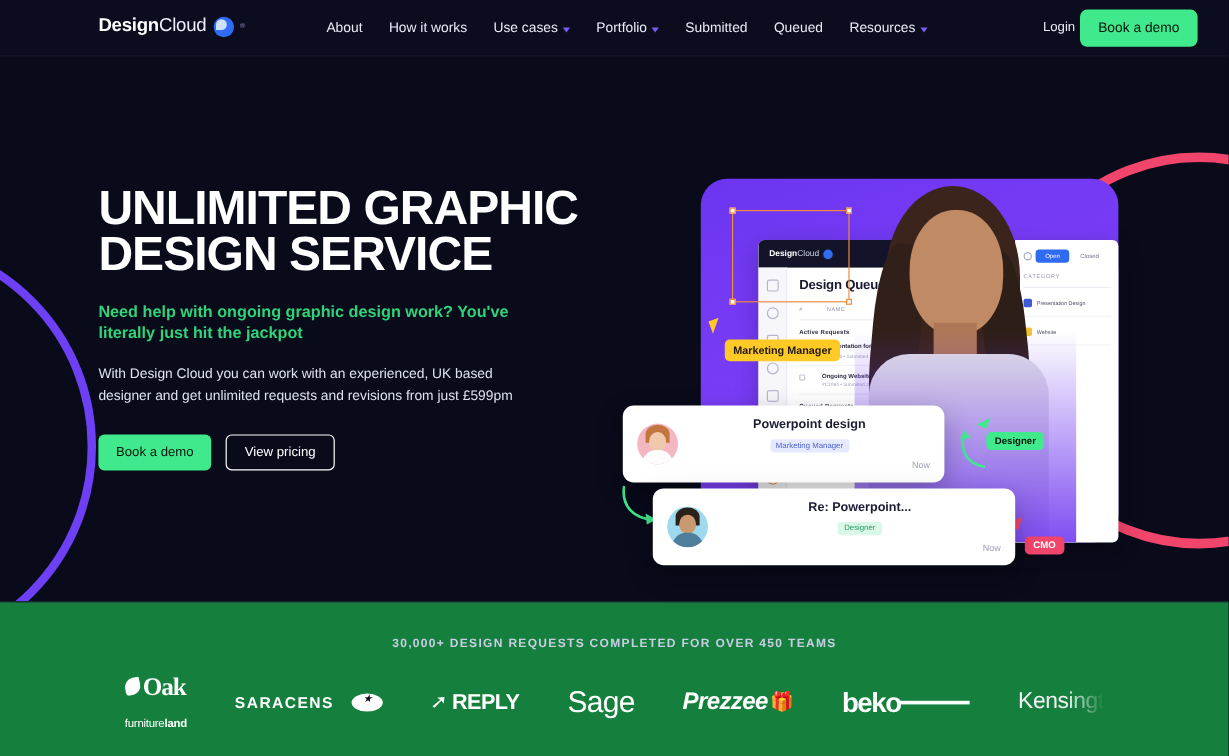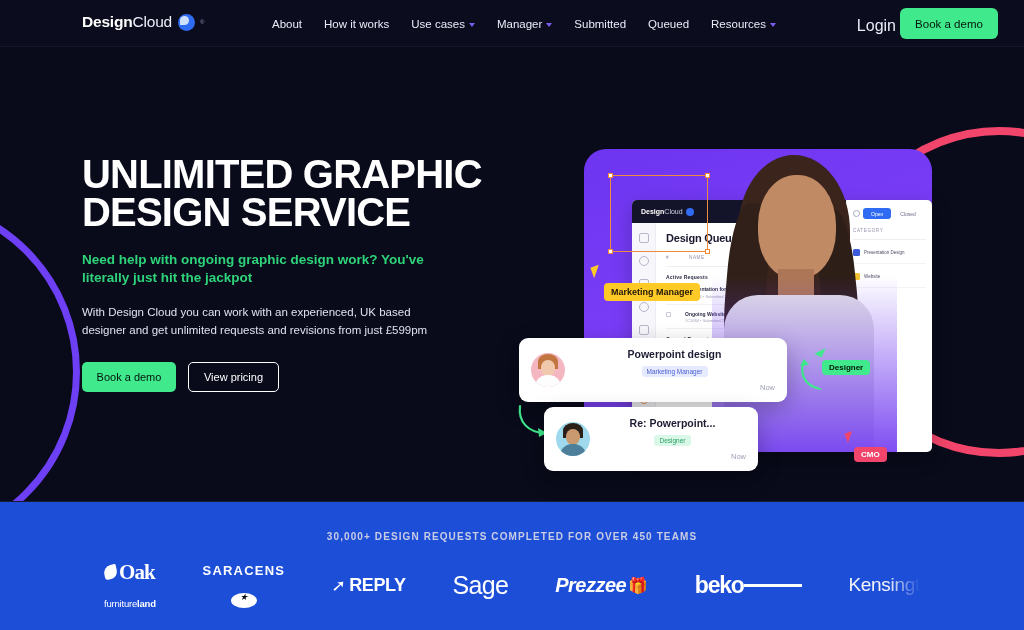--- a/index.html
+++ b/index.html
@@ -35,21 +35,21 @@
   .logo-tm { font-size: 6px; color: #8e93b5; vertical-align: super; margin-left: 1px; }
 
   .nav { position: absolute; left: 272px; top: 0; height: 47px; display: flex; align-items: center; gap: 22px; }
   .nav-item {
     font-size: 11.5px; color: #e9ebf7; display: flex; align-items: center; gap: 4px;
     cursor: pointer; white-space: nowrap;
   }
   .chev { width: 0; height: 0; border-left: 3.5px solid transparent; border-right: 3.5px solid transparent;
           border-top: 4px solid #7b5cf0; display: inline-block; margin-top: 2px; }
 
-  .login { position: absolute; right: 128px; top: 17px; font-size: 16px; color: #e9ebf7; cursor: pointer; }
+  .login { position: absolute; right: 128px; top: 17px; font-size: 11px; color: #e9ebf7; cursor: pointer; }
   .cta-top {
     position: absolute; right: 26px; top: 8px; width: 98px; height: 31px;
     background: #3fe98c; border-radius: 6px; border: none;
     font-family: "Liberation Sans", sans-serif;
     font-size: 11.5px; color: #05160c; cursor: pointer;
     display: flex; align-items: center; justify-content: center;
   }
 
   
   .hero { position: absolute; top: 47px; left: 0; width: 1024px; height: 454px; overflow: hidden; }
@@ -176,51 +176,51 @@
   .arrow-g1 { position: absolute; left: 282px; top: 255px; width: 26px; height: 34px; z-index: 13; }
   .arrow-g2 { position: absolute; left: 0px; top: 300px; width: 34px; height: 36px; z-index: 13; }
 
   
   .msg {
     position: absolute; background: #ffffff; border-radius: 9px; z-index: 20;
     box-shadow: 0 7px 22px rgba(0,0,0,0.26); display: flex; align-items: center; gap: 9px;
     padding: 10px 12px;
   }
   .msg1 { left: 3px; top: 236px; width: 268px; }
-  .msg2 { left: 28px; top: 305px; width: 214px; }
+  .msg2 { left: 28px; top: 305px; width: 302px; }
   .av { width: 34px; height: 34px; border-radius: 50%; flex: 0 0 34px; overflow: hidden; position: relative; }
   .av-pink { background: #f4b6c0; }
   .av-blue { background: #9fd9ee; }
   .av-hair { position: absolute; left: 7px; top: 1px; width: 20px; height: 15px; border-radius: 50% 50% 0 0; }
   .av-face { position: absolute; left: 10px; top: 7px; width: 14px; height: 16px; border-radius: 48%; }
   .av-shoulder { position: absolute; left: 4px; bottom: 0; width: 26px; height: 12px; border-radius: 12px 12px 0 0; }
   .msg-main { flex: 1; min-width: 0; }
   .msg-head { display: flex; align-items: center; gap: 6px; flex-direction: column; }
   .msg-title { font-size: 10.5px; font-weight: bold; color: #1c1d33; white-space: nowrap; }
   .badge { font-size: 6.5px; padding: 2px 5px; border-radius: 3px; white-space: nowrap; }
   .badge-mm { background: #e5eaff; color: #4a5fd0; }
   .badge-des { background: #d9f8e7; color: #2a9d63; }
   .msg-now { font-size: 7.5px; color: #9ea0b5; margin-left: auto; }
   .msg-text { margin-top: 3px; font-size: 8.5px; line-height: 1.35; color: #53556e; }
 
   
   .strip { position: absolute; top: 501px; left: 0; width: 1024px; height: 129px;
-           background: #1d4ed8; border-top: 1px solid #181a30; }
+           background: #15803d; border-top: 1px solid #181a30; }
   .strip-head { text-align: center; margin-top: 29px; font-size: 10px; font-weight: bold;
                 letter-spacing: 1.1px; color: #c9cde4; }
   .logos { margin-top: 21px; display: flex; align-items: center; justify-content: space-between;
            padding: 0 104px; height: 44px; }
   .brand { color: #fff; display: flex; align-items: center; }
   .b-oak { flex-direction: column; align-items: flex-start; line-height: 1; }
   .b-oak .top { display: flex; align-items: center; gap: 2px; }
   .b-oak .leaf { width: 13px; height: 14px; background: #fff; border-radius: 60% 10% 55% 20%; transform: rotate(-12deg); }
   .b-oak .oak { font-size: 21px; font-weight: bold; letter-spacing: -0.9px; font-family: Liberation Serif, serif; }
   .b-oak .fl { font-size: 9.5px; margin-top: 16px; letter-spacing: -0.2px; }
   .b-oak .fl b { font-weight: bold; }
-  .b-sar { gap: 15px; flex-direction: column; }
+  .b-sar { gap: 15px; }
   .b-sar .t { font-size: 13px; font-weight: bold; letter-spacing: 1.2px; }
   .b-sar .el { width: 26px; height: 15px; border-radius: 50%; background: #fff; position: relative; }
   .b-sar .el::after { content:"★"; position: absolute; left: 9px; top: -1px; font-size: 9px; color: #0a0b1b; }
   .b-rep { gap: 4px; }
   .b-rep .run { font-size: 16px; transform: scaleX(1.1); }
   .b-rep .t { font-size: 18px; font-weight: bold; letter-spacing: -0.4px; }
   .b-sage { font-size: 25px; letter-spacing: -0.6px; }
   .b-prz { gap: 2px; }
   .b-prz .t { font-size: 20px; font-style: italic; font-weight: bold; letter-spacing: -0.5px; }
   .b-prz .g { font-size: 16px; }
@@ -248,21 +248,21 @@
           <span>About</span>
         </div>
       <div class="nav-item">
           <span>How it works</span>
         </div>
       <div class="nav-item">
           <span>Use cases</span>
           <i class="chev"></i>
         </div>
       <div class="nav-item">
-          <span>Manager</span>
+          <span>Portfolio</span>
           <i class="chev"></i>
         </div>
       <div class="nav-item">
           <span>Submitted</span>
         </div>
       <div class="nav-item">
           <span>Queued</span>
         </div>
       <div class="nav-item">
           <span>Resources</span>

